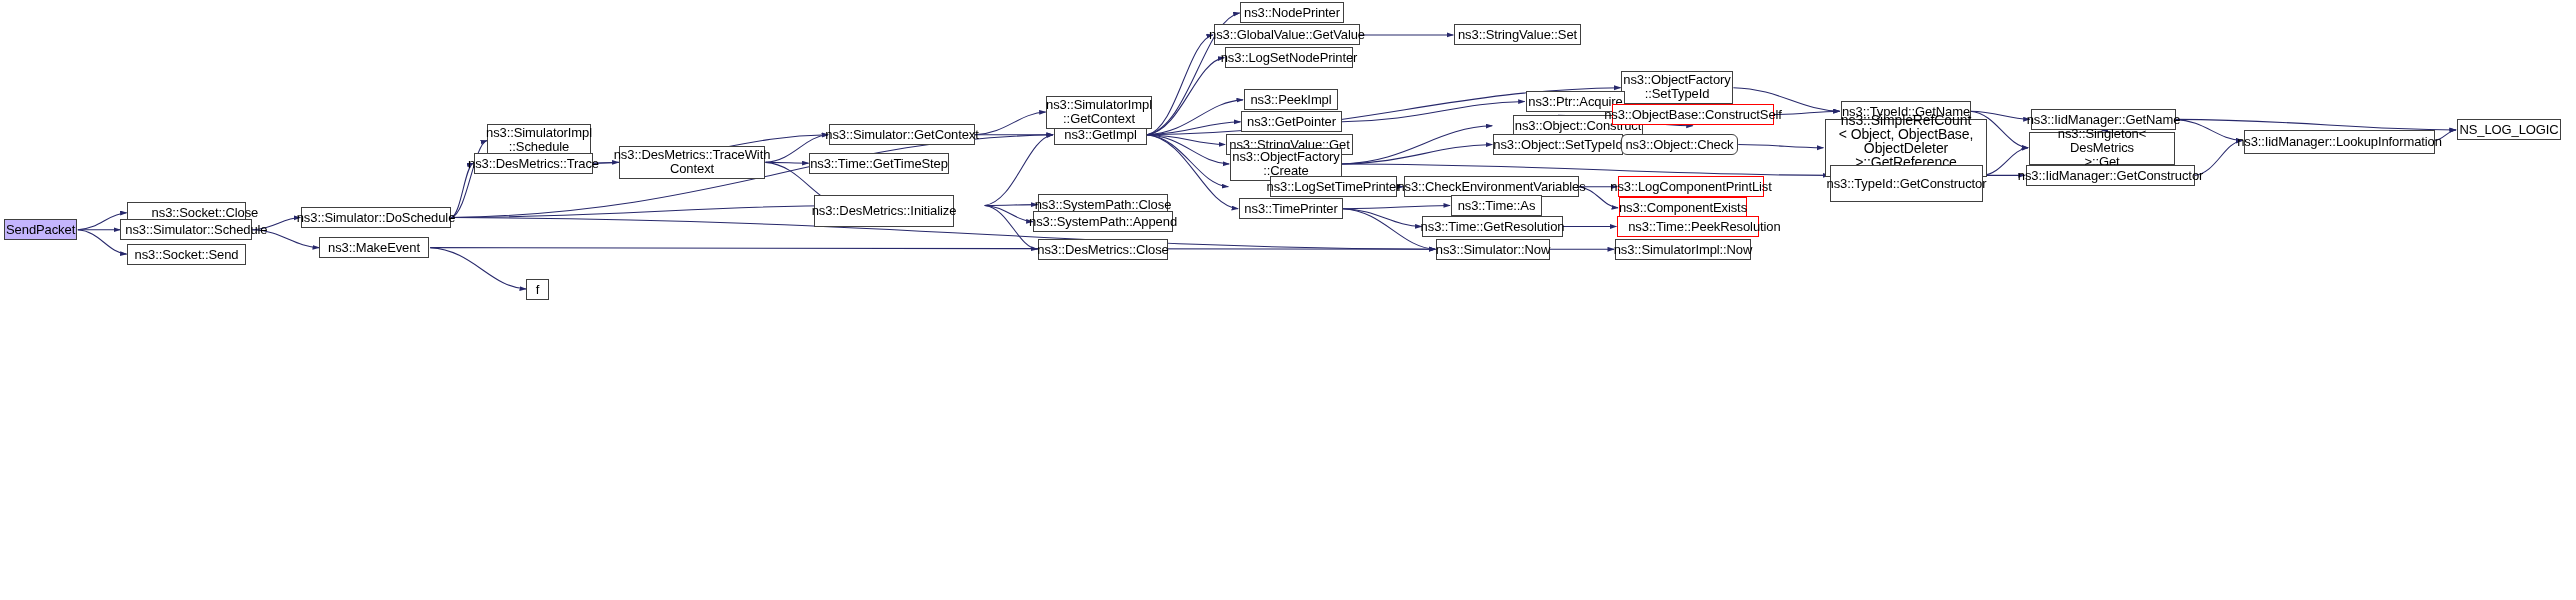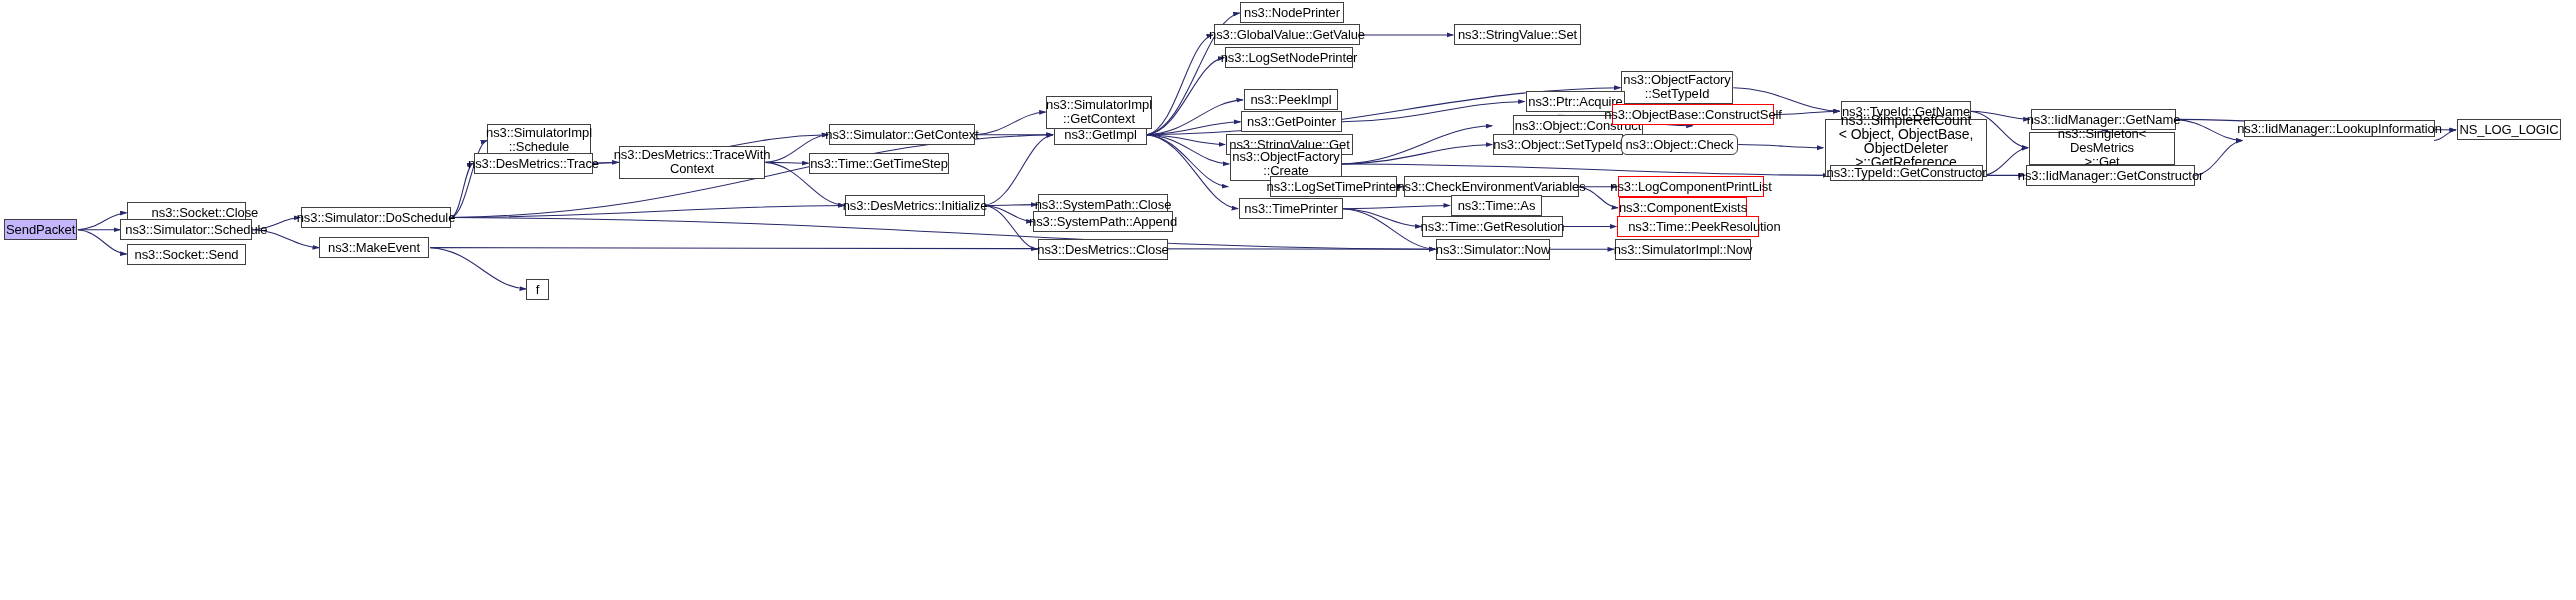--- a/index.html
+++ b/index.html
@@ -118,21 +118,21 @@
       <div class="node" style="left: 301px; top: 207px; width: 150px; height: 21px;">ns3::Simulator::DoSchedule</div>
       <div class="node" style="left: 319px; top: 237px; width: 110px; height: 21px;">ns3::MakeEvent</div>
       <div class="node" style="left: 526px; top: 279px; width: 23px; height: 21px;">f</div>
       <div class="node" style="left: 487px; top: 124px; width: 104px; height: 32.5px;">ns3::SimulatorImpl
 ::Schedule</div>
       <div class="node" style="left: 474px; top: 153px; width: 119px; height: 21px;">ns3::DesMetrics::Trace</div>
       <div class="node" style="left: 619px; top: 146px; width: 146px; height: 32.5px;">ns3::DesMetrics::TraceWith
 Context</div>
       <div class="node" style="left: 809px; top: 153px; width: 140px; height: 21px;">ns3::Time::GetTimeStep</div>
       <div class="node" style="left: 829px; top: 124px; width: 146px; height: 21px;">ns3::Simulator::GetContext</div>
-      <div class="node" style="left: 845px; top: 195px; width: 140px; height: 21px;">ns3::DesMetrics::Initialize</div>
+      <div class="node" style="left: 814px; top: 195px; width: 140px; height: 32px;">ns3::DesMetrics::Initialize</div>
       <div class="node" style="left: 1054px; top: 124px; width: 93px; height: 21px;">ns3::GetImpl</div>
       <div class="node" style="left: 1046px; top: 96px; width: 106px; height: 32.5px;">ns3::SimulatorImpl
 ::GetContext</div>
       <div class="node" style="left: 1038px; top: 194px; width: 130px; height: 21px;">ns3::SystemPath::Close</div>
       <div class="node" style="left: 1033px; top: 211px; width: 140px; height: 21px;">ns3::SystemPath::Append</div>
       <div class="node" style="left: 1038px; top: 239px; width: 130px; height: 21px;">ns3::DesMetrics::Close</div>
       <div class="node" style="left: 1240px; top: 2.4px; width: 104px; height: 21px;">ns3::NodePrinter</div>
       <div class="node" style="left: 1214px; top: 24.4px; width: 146px; height: 21px;">ns3::GlobalValue::GetValue</div>
       <div class="node" style="left: 1454px; top: 24.4px; width: 127px; height: 21px;">ns3::StringValue::Set</div>
       <div class="node" style="left: 1225px; top: 47px; width: 128px; height: 21px;">ns3::LogSetNodePrinter</div>
@@ -149,23 +149,23 @@
       <div class="node" style="left: 1493px; top: 134px; width: 130px; height: 21px;">ns3::Object::SetTypeId</div>
       <div class="node" style="left: 1621px; top: 134px; width: 117px; height: 21px; border-radius: 6px;">ns3::Object::Check</div>
       <div class="node" style="left: 1841px; top: 101px; width: 130px; height: 21px;">ns3::TypeId::GetName</div>
       <div class="node" style="left: 1825px; top: 119px; width: 162px; height: 58px; font-size: 14px;">ns3::SimpleRefCount
 &lt; Object, ObjectBase,
  ObjectDeleter &gt;::GetReference
 Count</div>
       <div class="node" style="left: 2031px; top: 109px; width: 145px; height: 21px;">ns3::IidManager::GetName</div>
       <div class="node" style="left: 2029px; top: 132px; width: 146px; height: 32.5px;">ns3::Singleton&lt; DesMetrics
 &gt;::Get</div>
-      <div class="node" style="left: 1830px; top: 165px; width: 153px; height: 16px;">ns3::TypeId::GetConstructor</div>
+      <div class="node" style="left: 1830px; top: 165px; width: 153px; height: 37px;">ns3::TypeId::GetConstructor</div>
       <div class="node" style="left: 2026px; top: 165px; width: 169px; height: 21px;">ns3::IidManager::GetConstructor</div>
-      <div class="node" style="left: 2244px; top: 120px; width: 191px; height: 17px;">ns3::IidManager::LookupInformation</div>
+      <div class="node" style="left: 2244px; top: 130px; width: 191px; height: 24px;">ns3::IidManager::LookupInformation</div>
       <div class="node" style="left: 2457px; top: 119px; width: 104px; height: 21px;">NS_LOG_LOGIC</div>
       <div class="node" style="left: 1229px; top: 176px; width: 127px; height: 21px; margin-left: 41px;">ns3::LogSetTimePrinter</div>
       <div class="node" style="left: 1404px; top: 176px; width: 175px; height: 21px;">ns3::CheckEnvironmentVariables</div>
       <div class="node hot" style="left: 1618px; top: 176px; width: 146px; height: 21px;">ns3::LogComponentPrintList</div>
       <div class="node" style="left: 1239px; top: 198px; width: 104px; height: 21px;">ns3::TimePrinter</div>
       <div class="node" style="left: 1451px; top: 195px; width: 91px; height: 21px;">ns3::Time::As</div>
       <div class="node hot" style="left: 1619px; top: 197px; width: 128px; height: 21px;">ns3::ComponentExists</div>
       <div class="node" style="left: 1422px; top: 216px; width: 141px; height: 21px;">ns3::Time::GetResolution</div>
       <div class="node hot" style="left: 1617px; top: 216px; width: 142px; height: 21px; padding-left: 36px;">ns3::Time::PeekResolution</div>
       <div class="node" style="left: 1436px; top: 239px; width: 114px; height: 21px;">ns3::Simulator::Now</div>

